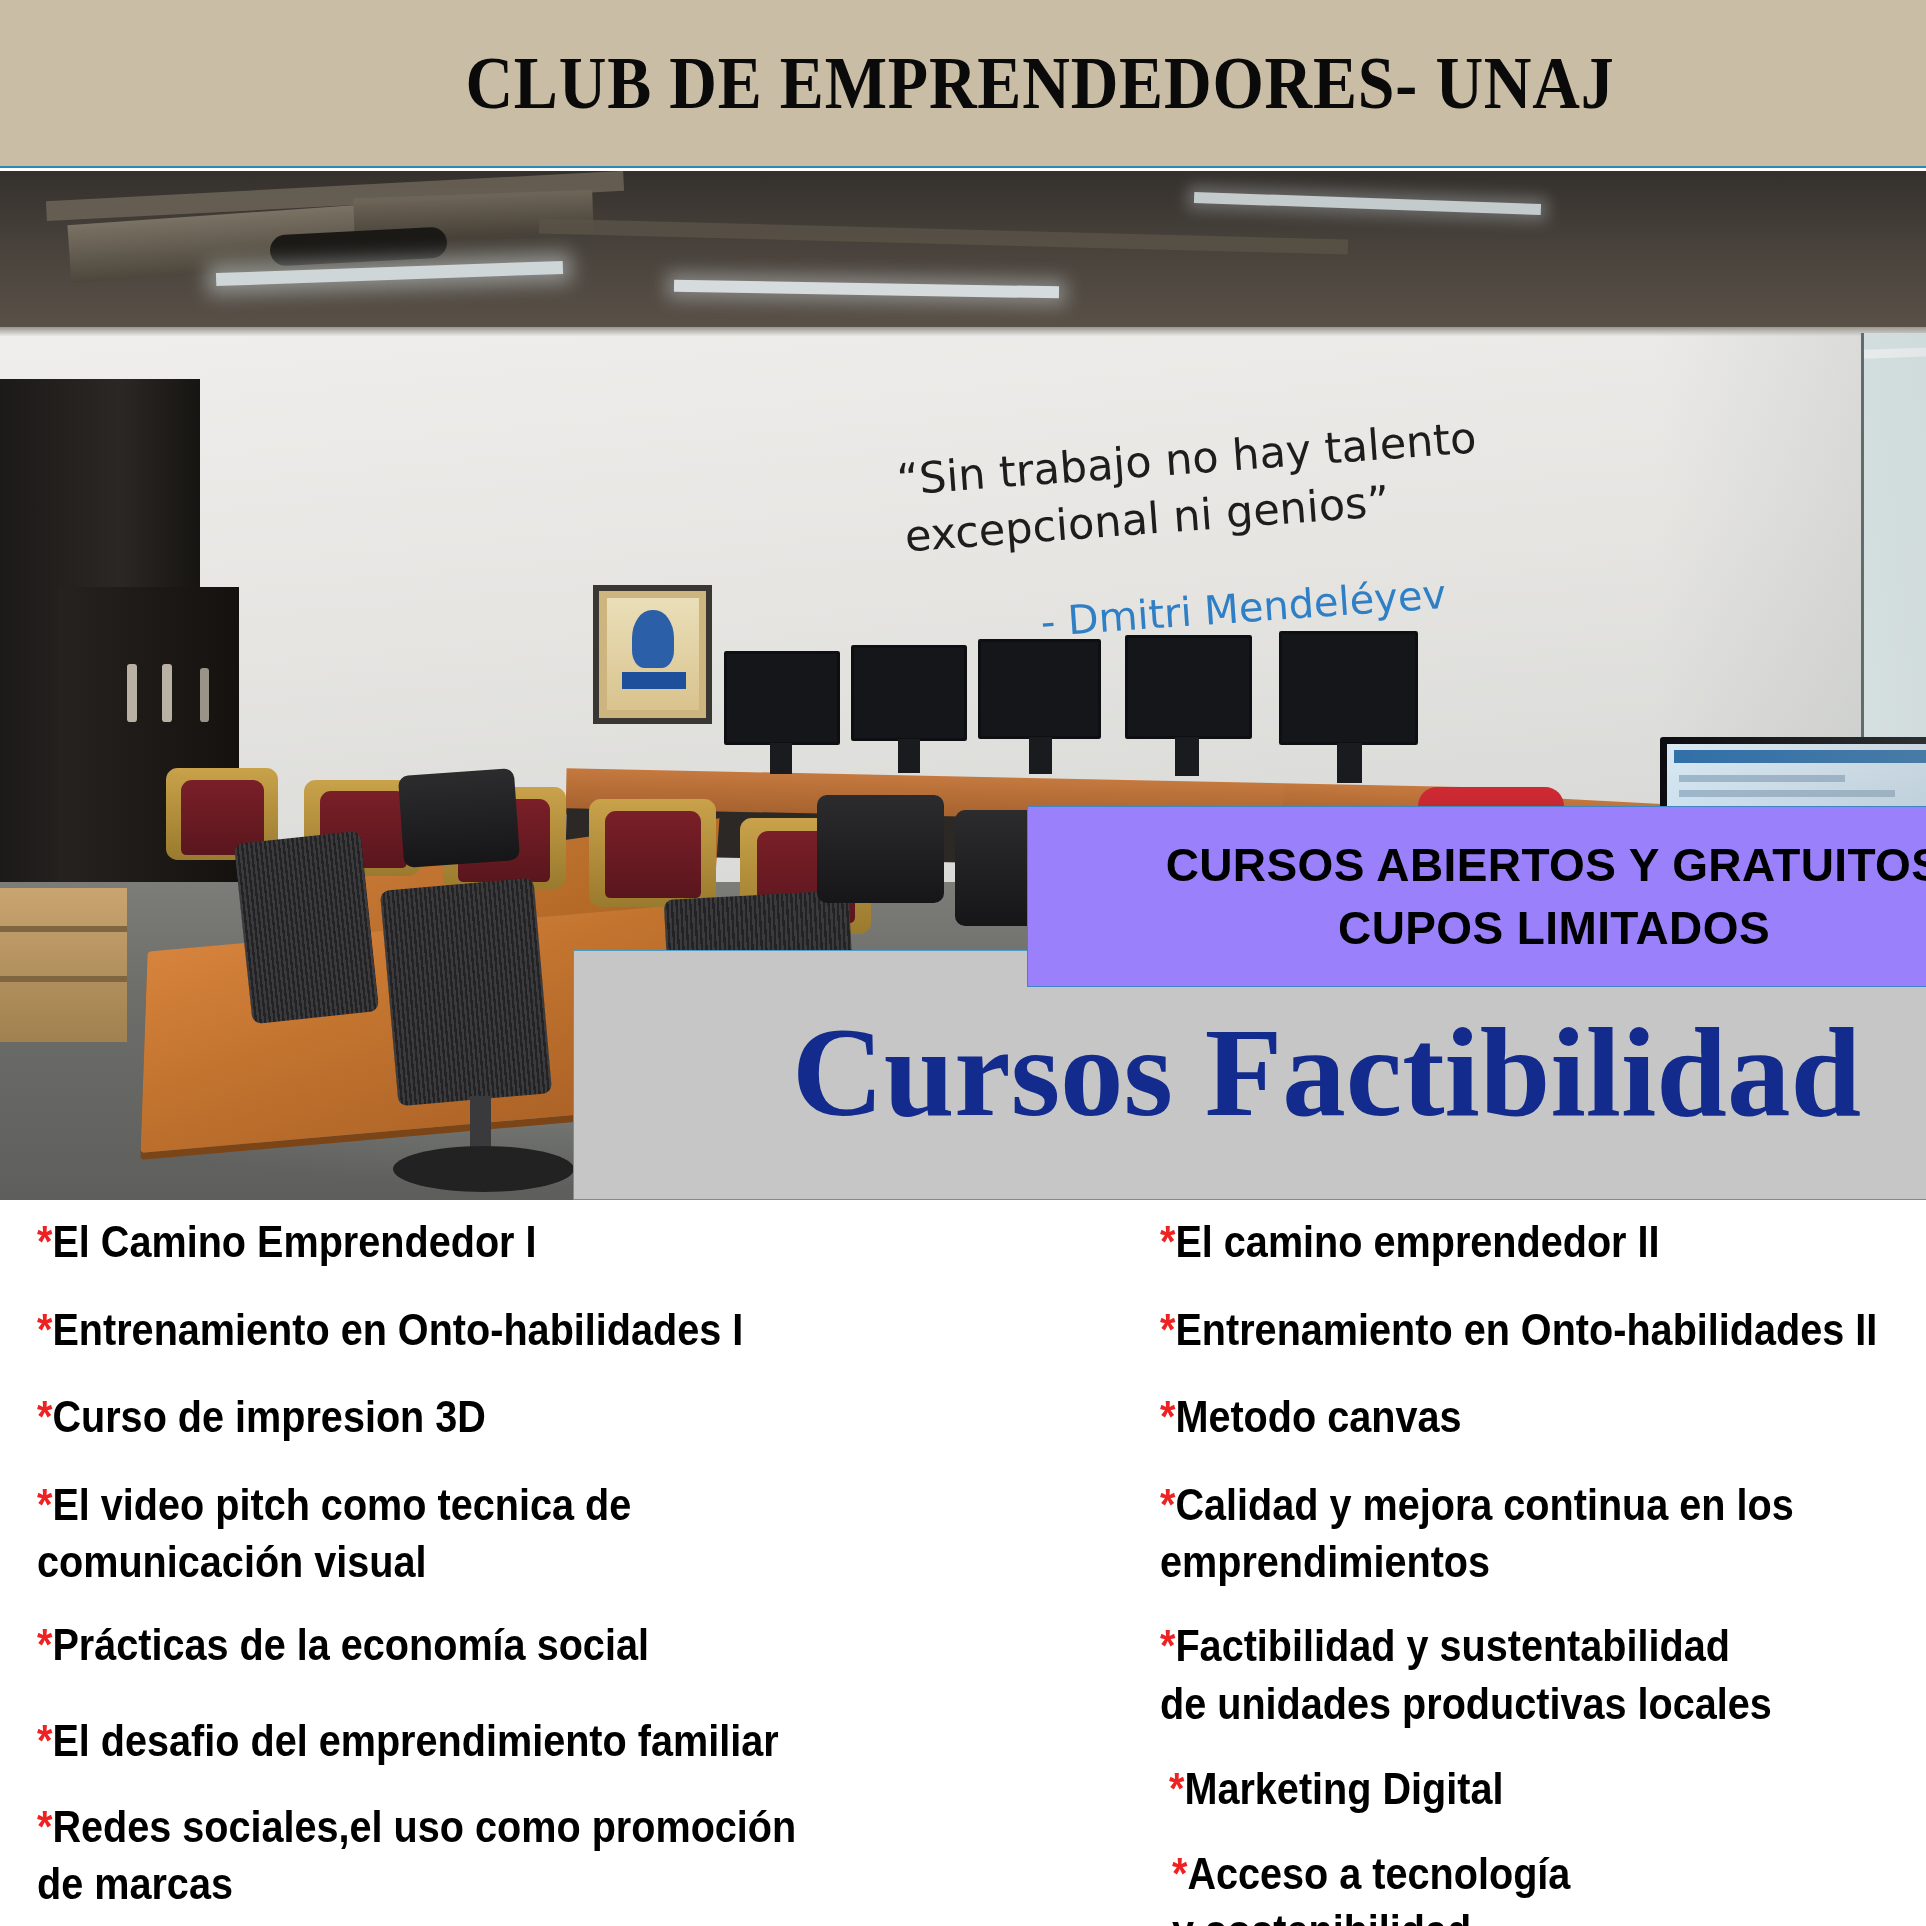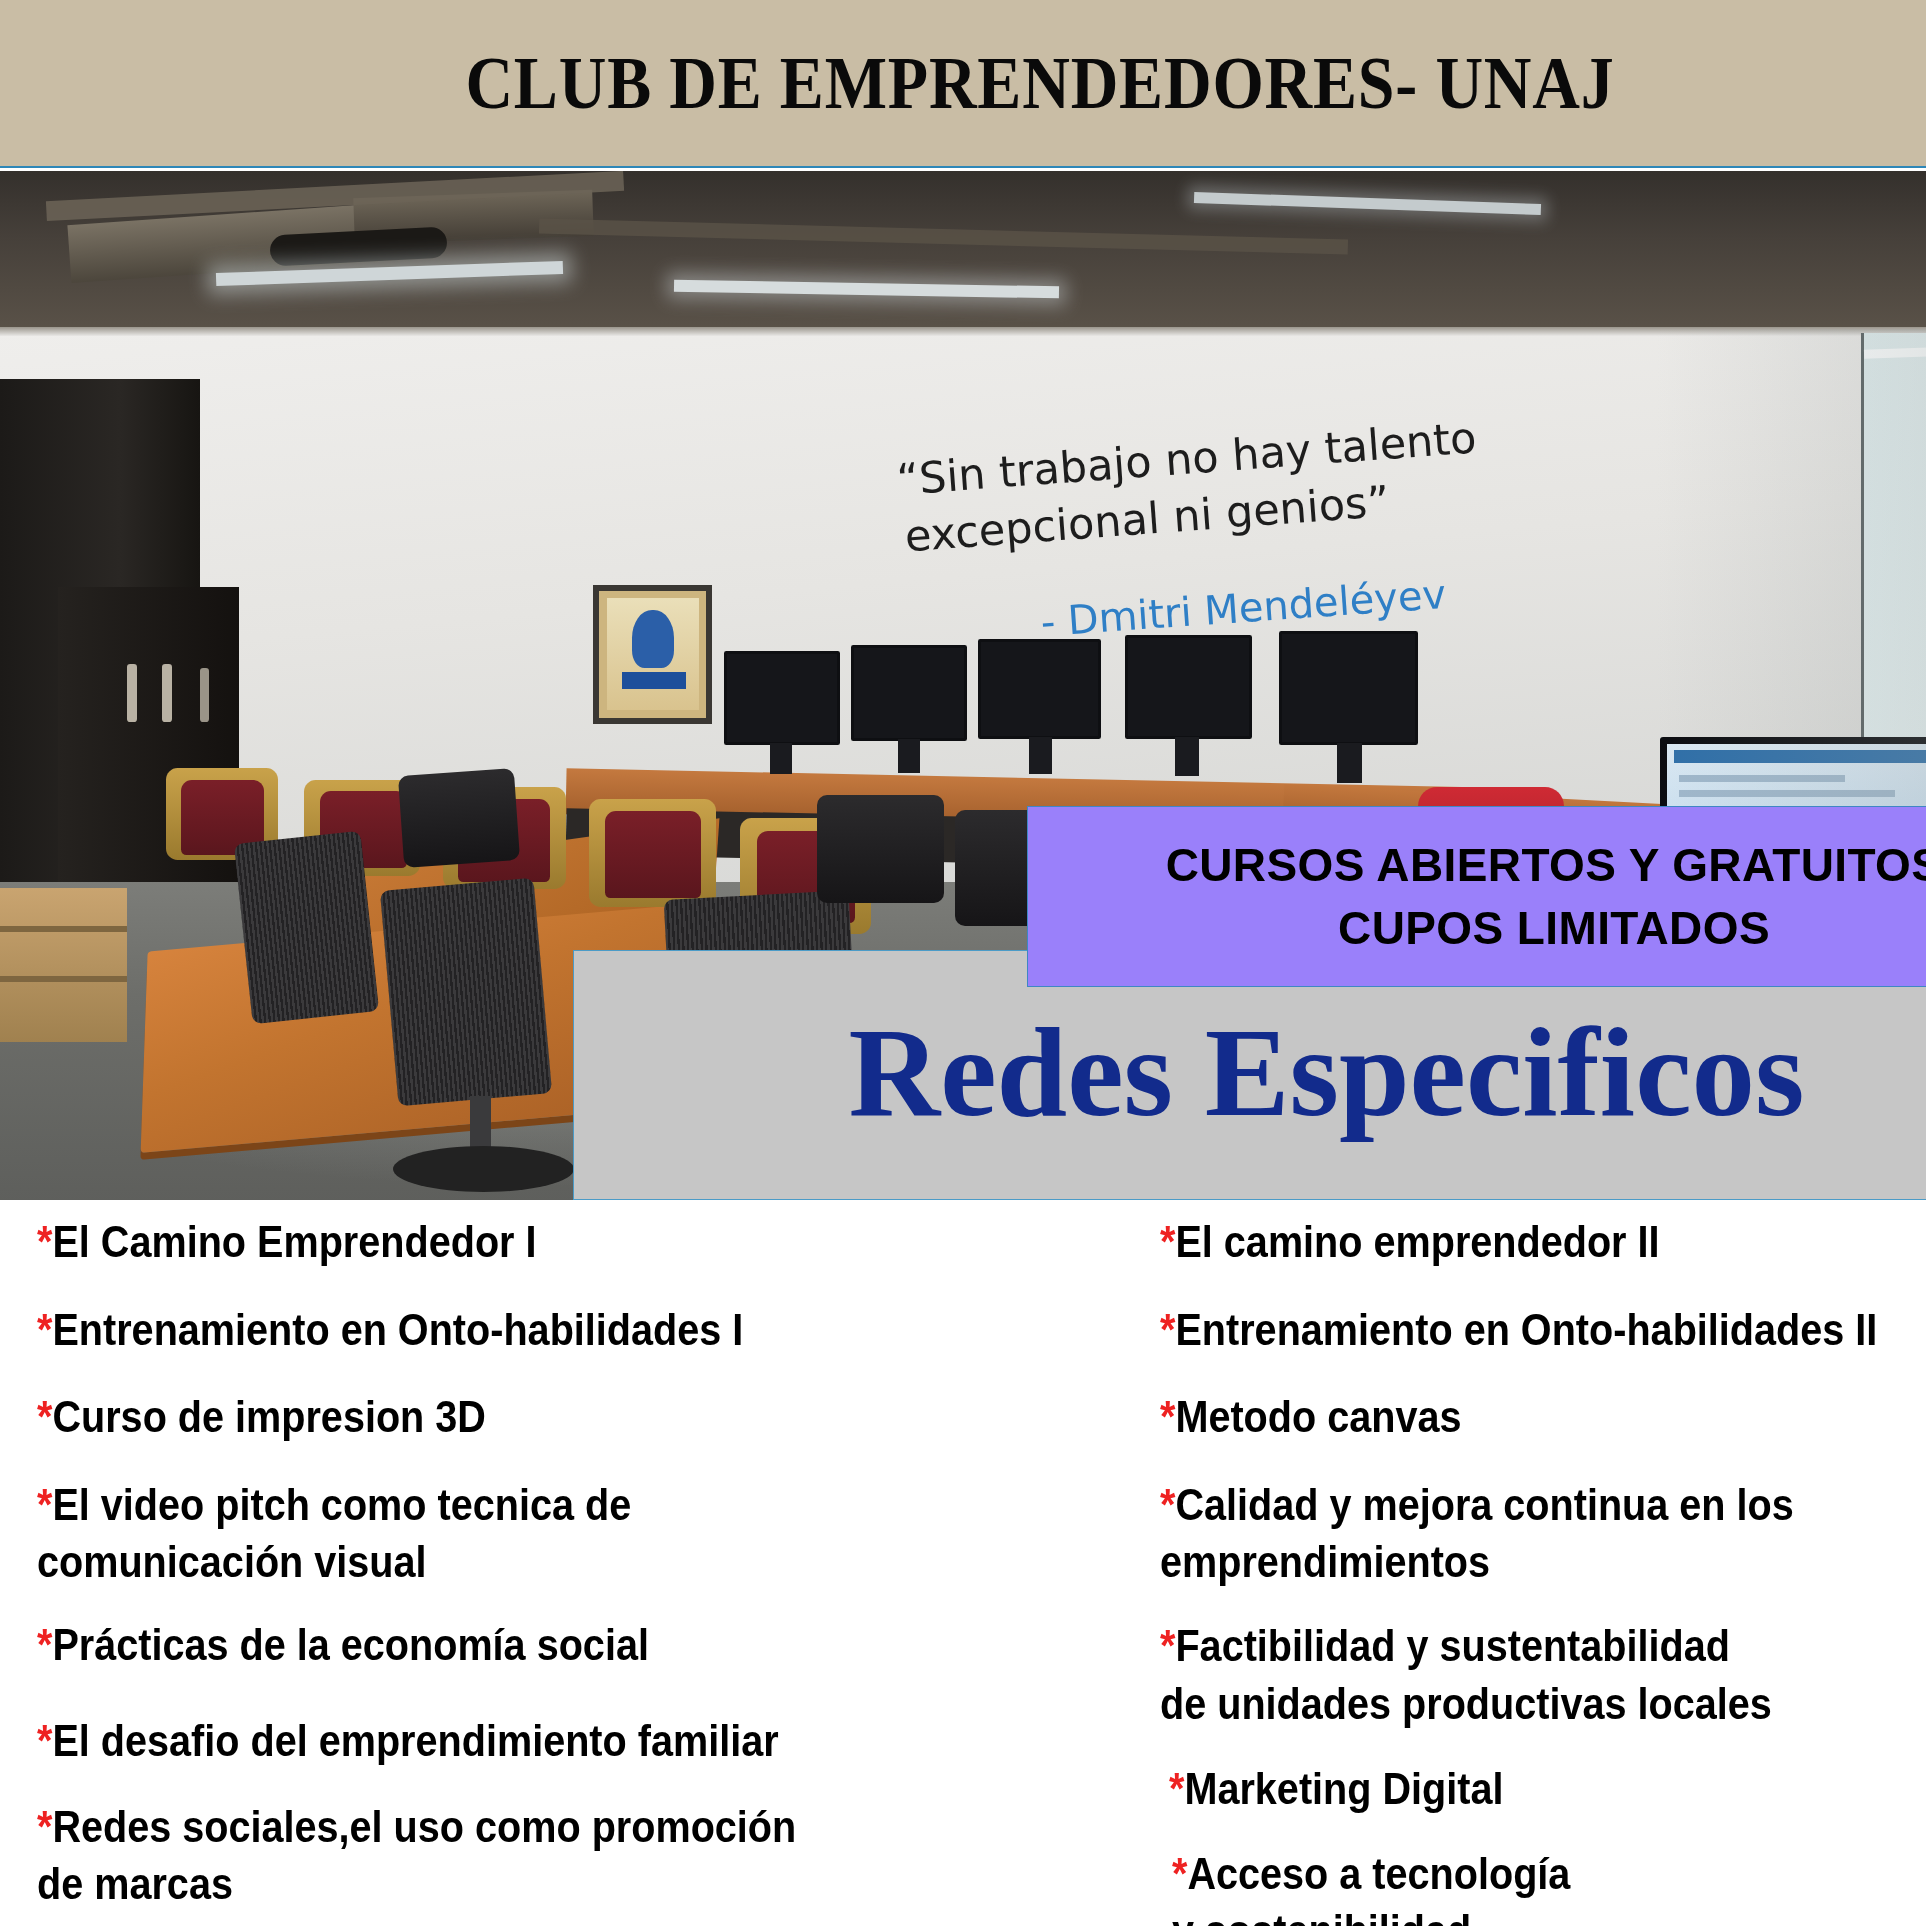--- a/index.html
+++ b/index.html
@@ -314,21 +314,21 @@
   <div class="ph mon-stand" style="left:1841px;top:767px;width:46px;height:27px;"></div>
   <div class="ph wall-shadowR"></div>
 </div>
 
 <div class="purple">
   <div>CURSOS ABIERTOS Y GRATUITOS</div>
   <div>CUPOS LIMITADOS</div>
 </div>
 
 <div class="graypanel">
-  <div class="maintitle">Redes Especificos</div>
+  <div class="maintitle">Cursos Factibilidad</div>
 </div>
 
 <div class="courses">
   <div class="col col-left">
     <div class="course" style="margin-top:0px;"><span class="ast">*</span><span class="txt">El Camino Emprendedor I</span></div>
     <div class="course" style="margin-top:30px;"><span class="ast">*</span><span class="txt">Entrenamiento en Onto-habilidades I</span></div>
     <div class="course" style="margin-top:30px;"><span class="ast">*</span><span class="txt">Curso de impresion 3D</span></div>
     <div class="course" style="margin-top:30px;"><span class="ast">*</span><span class="txt">El video pitch como tecnica de
  comunicación visual</span></div>
     <div class="course" style="margin-top:25.4px;"><span class="ast">*</span><span class="txt">Prácticas de la economía social</span></div>

